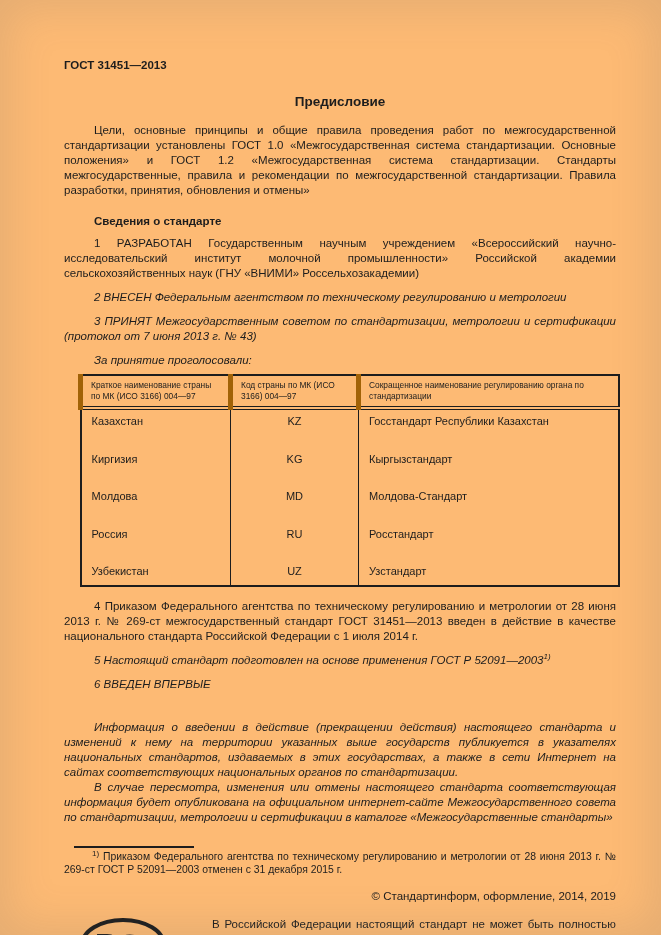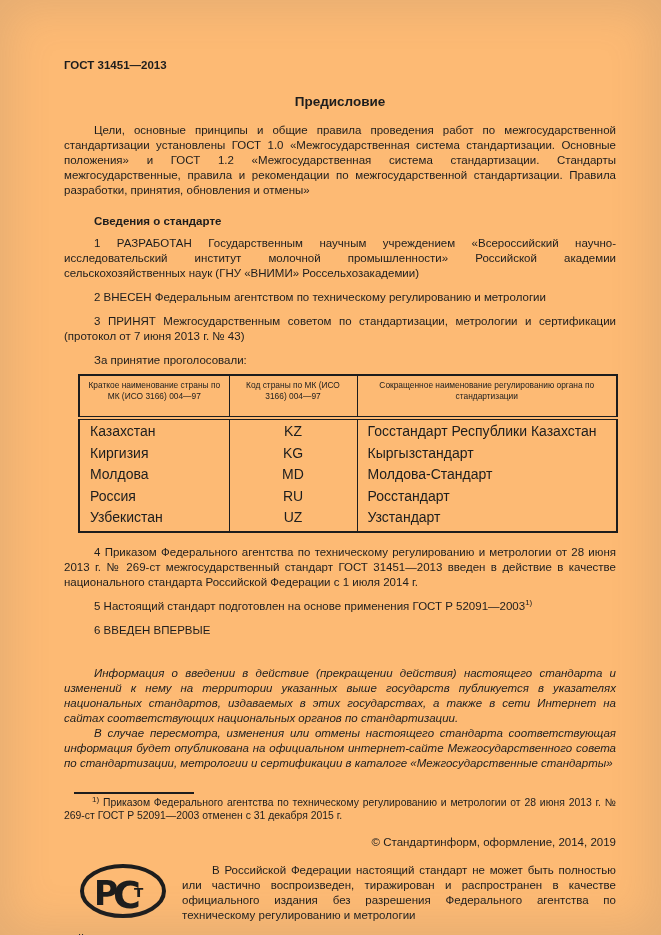--- a/index.html
+++ b/index.html
@@ -34,51 +34,51 @@
     margin-top: 20px;
     line-height: 17px;
   }
   .body {
     text-align: justify;
   }
   .indent { text-indent: 30px; }
   .sp-intro   { margin-top: 13px; }
   .subheading { margin-top: 16px; font-weight: bold; text-indent: 30px; }
   .sp1 { margin-top: 7px; }
-  .sp2 { margin-top: 9px; }
+  .sp2 { margin-top: 9px; font-style: italic; }
   .sp3 { margin-top: 12px; }
   .italic { font-style: italic; }
   .note-gap { margin-top: 28px; }
   sup { font-size: 8px; line-height: 0; vertical-align: super; }
 
   .vote-table {
     border-collapse: collapse;
     margin-top: 6px;
     margin-left: 14px;
     width: 538px;
     border: 2px solid #1d1d1d;
     table-layout: fixed;
   }
   .vote-table th {
-    border-left: 1px solid #a16207;
+    border-left: 5px solid #a16207;
     border-right: 1px solid #1d1d1d;
     border-bottom: 4px double #1d1d1d;
     font-weight: normal;
     font-size: 8.4px;
     line-height: 10.5px;
-    padding: 4px 8px 15px 8px;
-    text-align: center;
+    padding: 4px 8px 5px 8px;
+    text-align: left;
     vertical-align: middle;
   }
   .vote-table td {
     border-left: 1px solid #1d1d1d;
     border-right: 1px solid #1d1d1d;
-    font-size: 14px;
+    font-size: 11px;
     line-height: 13.6px;
-    padding: 4px 10px;
+    padding: 12px 10px;
     vertical-align: top;
   }
   .vote-table tbody tr:first-child td { padding-top: 5px; }
   .vote-table tbody tr:last-child td  { padding-bottom: 6px; }
   .vote-table td.code { text-align: center; }
 
   .footnote-rule {
     width: 120px;
     margin-top: 21px;
     margin-left: 10px;

